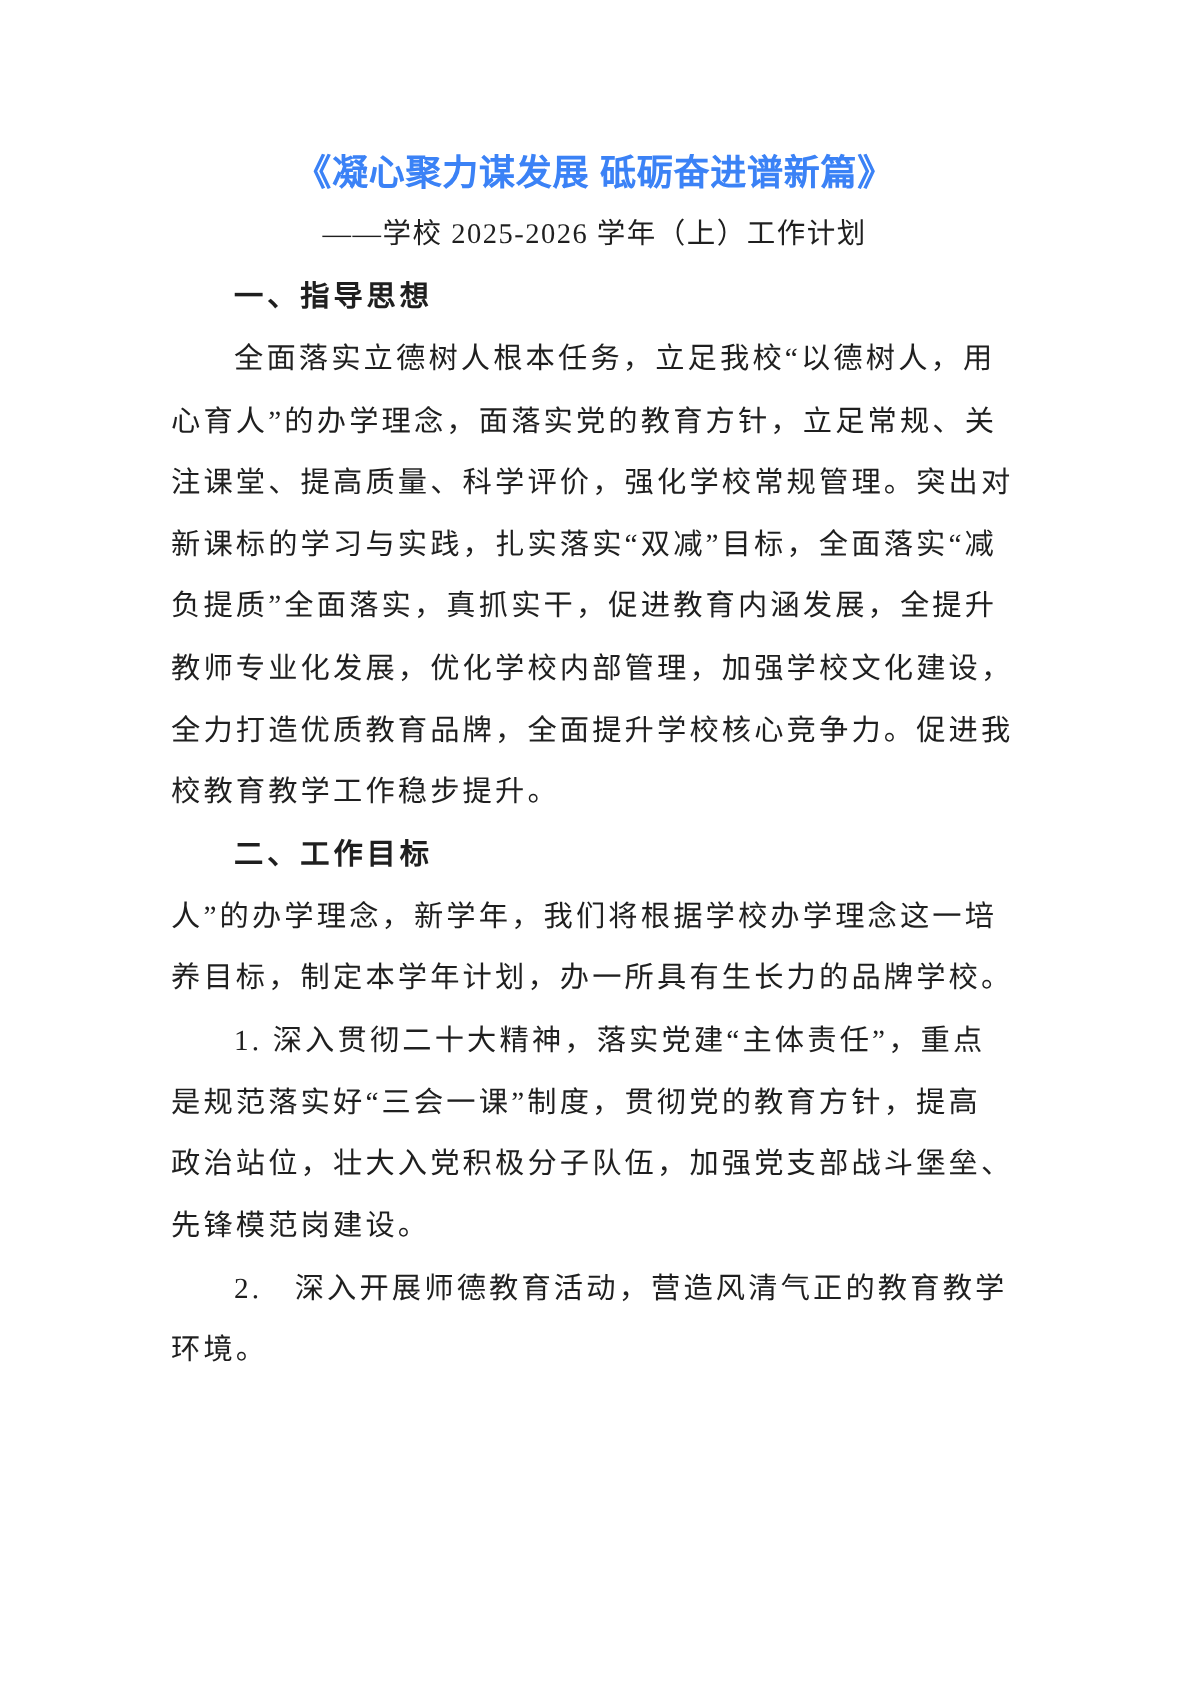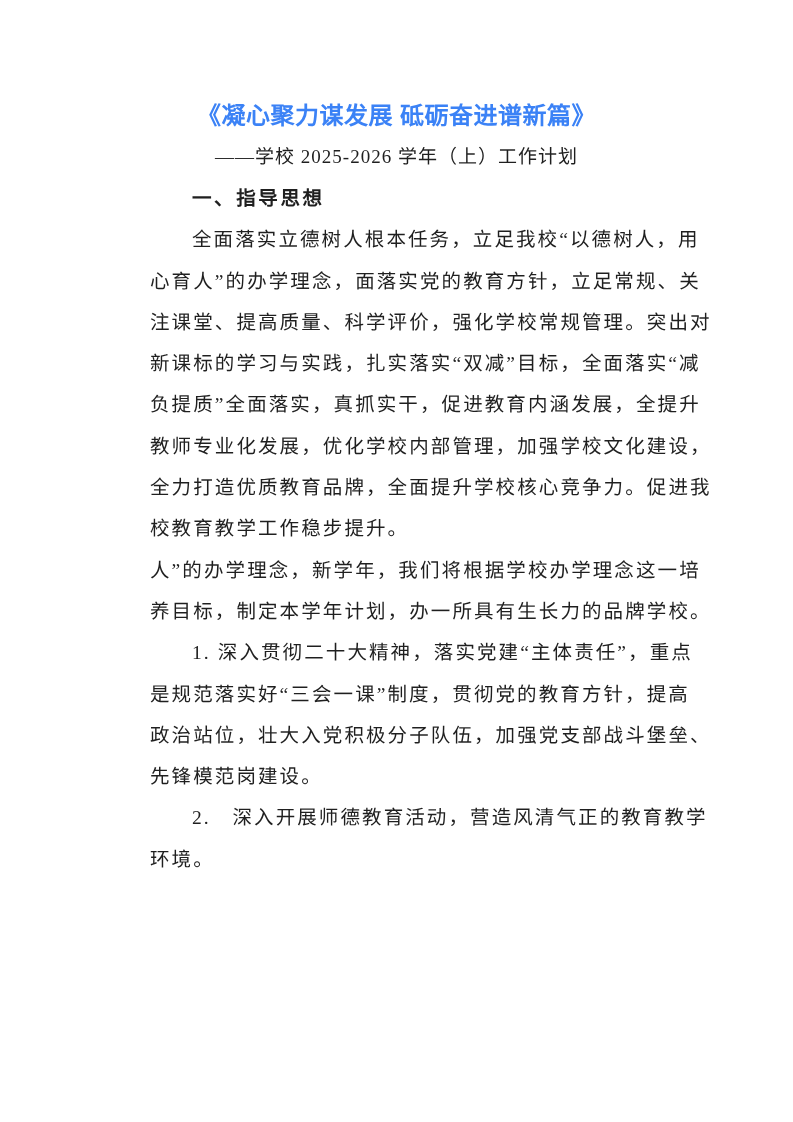--- a/index.html
+++ b/index.html
@@ -38,21 +38,20 @@
     line-height: 43px;
     text-align: center;
     letter-spacing: 1px;
     white-space: nowrap;
   }
   .body-lines .line {
     font-size: 19.5px;
     line-height: 41.3px;
     letter-spacing: 2.1px;
     white-space: pre;
-    margin-left: 36px;
   }
   .body-lines .line.indent {
     text-indent: 42px;
   }
   .body-lines .line.heading {
     font-weight: bold;
     letter-spacing: 2.6px;
   }
 </style>
 </head>
@@ -65,20 +64,21 @@
     <div class="body-lines">
         <div class="line heading indent">一、指导思想</div>
         <div class="line indent">全面落实立德树人根本任务，立足我校“以德树人，用</div>
         <div class="line">心育人”的办学理念，面落实党的教育方针，立足常规、关</div>
         <div class="line">注课堂、提高质量、科学评价，强化学校常规管理。突出对</div>
         <div class="line">新课标的学习与实践，扎实落实“双减”目标，全面落实“减</div>
         <div class="line">负提质”全面落实，真抓实干，促进教育内涵发展，全提升</div>
         <div class="line">教师专业化发展，优化学校内部管理，加强学校文化建设，</div>
         <div class="line">全力打造优质教育品牌，全面提升学校核心竞争力。促进我</div>
         <div class="line">校教育教学工作稳步提升。</div>
+        <div class="line heading indent">二、工作目标</div>
         <div class="line">人”的办学理念，新学年，我们将根据学校办学理念这一培</div>
         <div class="line">养目标，制定本学年计划，办一所具有生长力的品牌学校。</div>
         <div class="line indent">1. 深入贯彻二十大精神，落实党建“主体责任”，重点</div>
         <div class="line">是规范落实好“三会一课”制度，贯彻党的教育方针，提高</div>
         <div class="line">政治站位，壮大入党积极分子队伍，加强党支部战斗堡垒、</div>
         <div class="line">先锋模范岗建设。</div>
         <div class="line indent">2.　深入开展师德教育活动，营造风清气正的教育教学</div>
         <div class="line">环境。</div>
       </div>
   </div>

